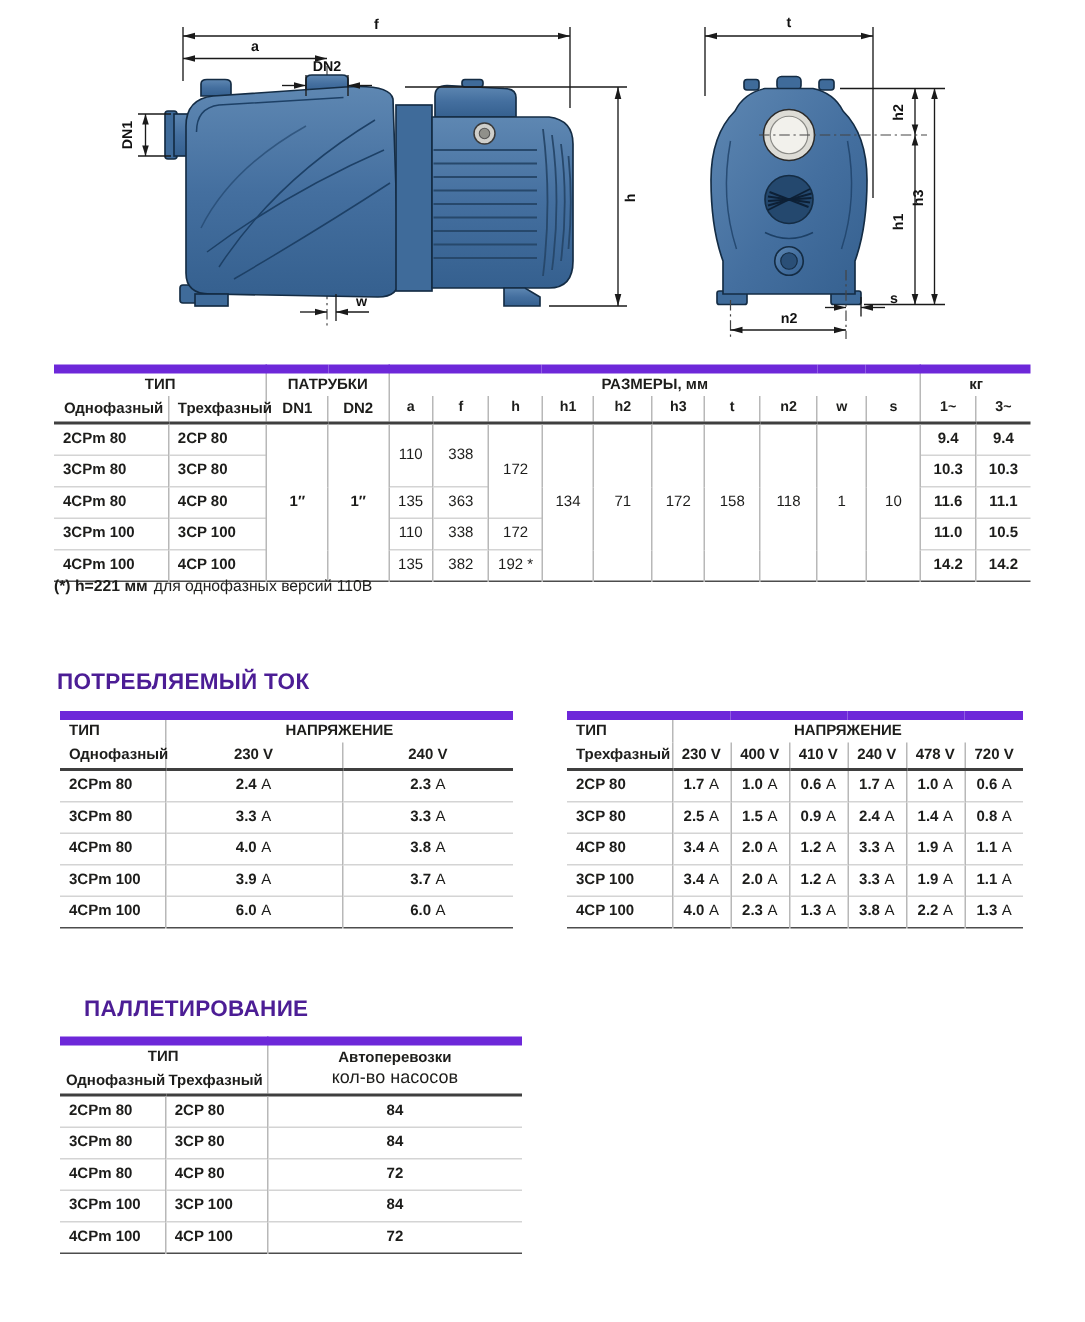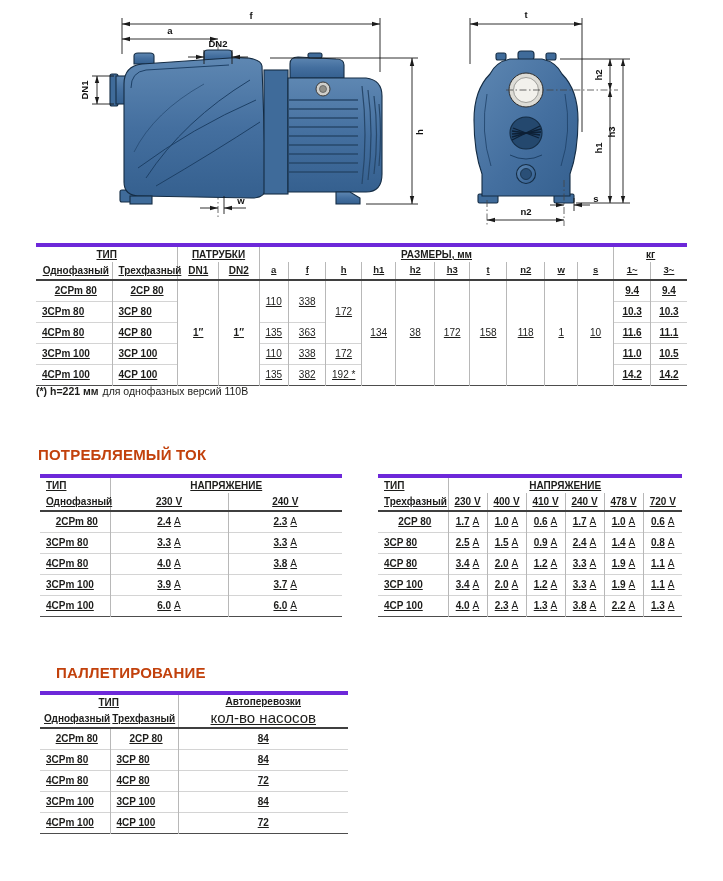--- a/index.html
+++ b/index.html
@@ -6,35 +6,35 @@
   body {
     width:723px; height:881px; position:relative; background:#ffffff;
     font-family:"Liberation Sans", sans-serif; color:#1d1d1b;
     overflow:hidden;
   }
   .abs { position:absolute; }
 
   
   table { border-collapse:collapse; table-layout:fixed; }
   th, td { padding:0 2px; font-size:10px; text-align:center; vertical-align:middle; line-height:1.15; }
-  .t-outer { border-top:4px solid #6d28d9; border-bottom:1px solid #4d4d4d;text-decoration:underline; }
+  .t-outer { border-top:6px solid #6d28d9; border-bottom:1px solid #4d4d4d; }
   tr.group th { height:15px; font-weight:bold; }
   tr.sub th   { height:17px; border-bottom:2px solid #3f3f3f; font-weight:bold;text-align:center; }
   tr.group th.nb { border-bottom:none; }
   tbody td { height:20px; border-top:1px solid #d4d4d4; }
-  tbody tr:first-child td { border-top:none;text-align:center; }
+  tbody tr:first-child td { border-top:none; }
   .bl { border-left:1px solid #b8b8b8; }
   .left { text-align:left; padding-left:6px; }
   .b { font-weight:bold; }
   .n { font-weight:normal; }
   .dimletter { font-weight:normal; font-size:9.5px; }
   .unit { margin-left:3px; font-weight:normal; }
   .thick-bottom { border-bottom:2px solid #3f3f3f; }
 
-  .section-title { font-size:15px; font-weight:bold; color:#c2410c; letter-spacing:.2px;text-align:center; }
+  .section-title { font-size:15px; font-weight:bold; color:#4c1d95; letter-spacing:.2px;text-align:center; }
   #footnote { font-size:10.5px; }
   #footnote .b { margin-right:4px;text-align:right; }
 
   
   svg text { font-family:"Liberation Sans", sans-serif; font-size:9.5px; font-weight:bold; fill:#111; }
   svg .dimline { stroke:#1a1a1a; stroke-width:0.9; fill:none; }
   svg .cl { stroke:#444; stroke-width:0.8; fill:none; stroke-dasharray:7 2.5 1.5 2.5; }
   svg .edge { stroke:#142c44; stroke-width:1.1; }
   svg .inner { stroke:#1d4066; stroke-width:1; fill:none; }
   svg polygon.ah { fill:#1a1a1a; stroke:none; }
@@ -285,21 +285,21 @@
   <tbody>
     <tr>
       <td class="left b">2CPm 80</td>
       <td class="left b bl">2CP 80</td>
       <td class="bl b" rowspan="5">1″</td>
       <td class="bl b" rowspan="5">1″</td>
       <td class="bl" rowspan="2">110</td>
       <td class="bl" rowspan="2">338</td>
       <td class="bl" rowspan="3">172</td>
       <td class="bl" rowspan="5">134</td>
-      <td class="bl" rowspan="5">38</td>
+      <td class="bl" rowspan="5">71</td>
       <td class="bl" rowspan="5">172</td>
       <td class="bl" rowspan="5">158</td>
       <td class="bl" rowspan="5">118</td>
       <td class="bl" rowspan="5">1</td>
       <td class="bl" rowspan="5">10</td>
       <td class="bl b">9.4</td>
       <td class="bl b">9.4</td>
     </tr>
     <tr>
       <td class="left b">3CPm 80</td>
@@ -468,21 +468,21 @@
   <colgroup>
       <col style="width:70px">
       <col style="width:68px">
       <col style="width:170px">
     </colgroup>
   <thead>
     <tr class="group">
       <th class="nb" colspan="2">ТИП</th>
       <th class="bl thick-bottom" rowspan="2">
         <div class="b">Автоперевозки</div>
-        <div class="n" style="font-size:15px; margin-top:1px;">кол-во насосов</div>
+        <div class="n" style="font-size:12px; margin-top:1px;">кол-во насосов</div>
       </th>
     </tr>
     <tr class="sub">
       <th class="left" style="padding-left:4px;">Однофазный</th>
       <th class="left" style="padding-left:2px;">Трехфазный</th>
     </tr>
   </thead>
   <tbody>
     <tr>
       <td class="left b">2CPm 80</td>

